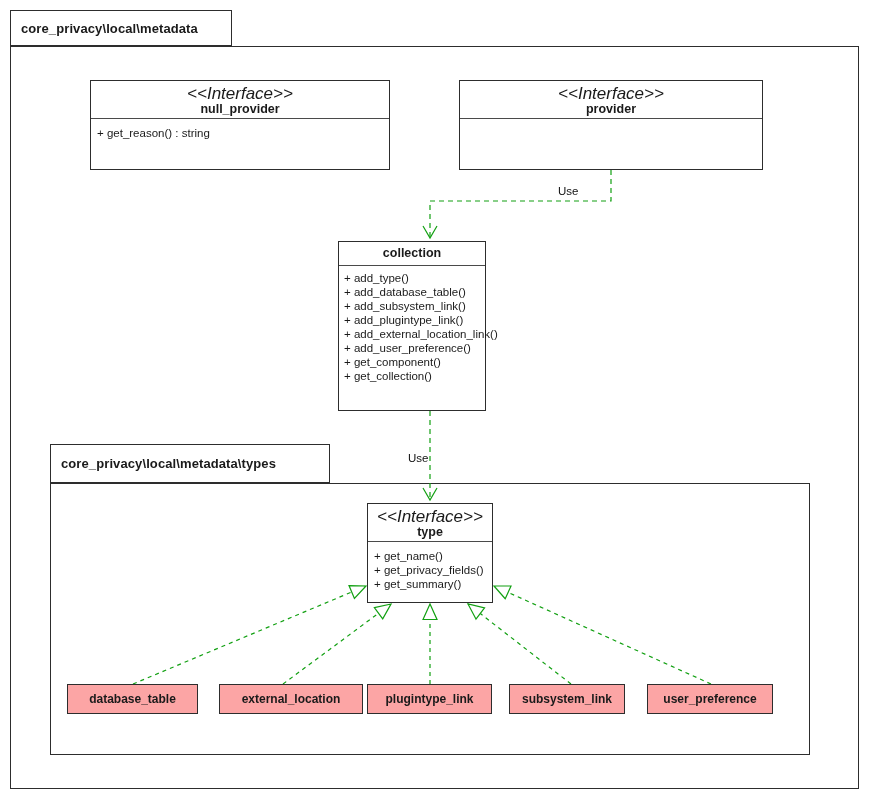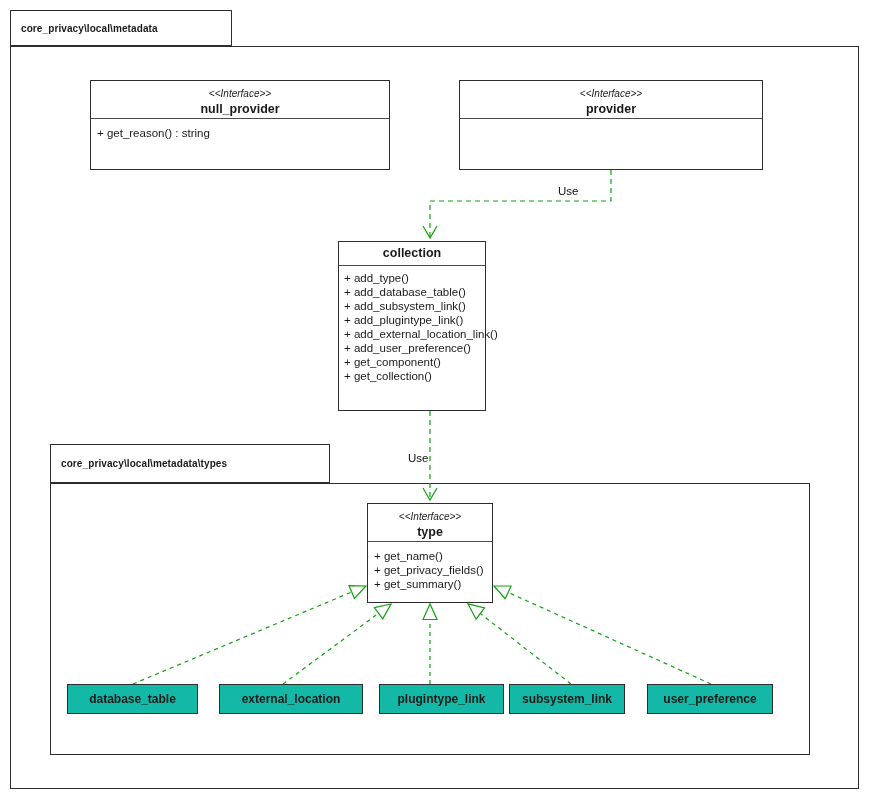--- a/index.html
+++ b/index.html
@@ -6,57 +6,57 @@
   html,body { margin:0; padding:0; background:#fff; }
   .canvas {
     position:relative; width:871px; height:801px; background:#fff;
     font-family:"Liberation Sans", sans-serif; color:#1a1a1a; overflow:hidden;
   }
   
   .pkg-tab {
     position:absolute; box-sizing:border-box; background:#fff;
     border:1.5px solid var(--line-color);
     display:flex; align-items:center; padding-left:10px;
-    font-weight:bold; font-size:10px; letter-spacing:.1px; z-index:2; white-space:nowrap;
+    font-weight:bold; font-size:13px; letter-spacing:.1px; z-index:2; white-space:nowrap;
   }
   .pkg-body {
     position:absolute; box-sizing:border-box;
     border:1.5px solid var(--line-color); background:transparent; z-index:1;
   }
   #outer-tab  { left:10px; top:10px;  width:222px; height:36px; }
   #outer-body { left:10px; top:46px;  width:849px; height:743px; }
   #types-tab  { left:50px; top:444px; width:280px; height:39px; }
   #types-body { left:50px; top:483px; width:760px; height:272px; }
 
   
   .uml-class {
     position:absolute; box-sizing:border-box; background:#fff;
     border:1.4px solid var(--line-color); z-index:4;
   }
   .cls-header { border-bottom:1px solid #4a4a4a; text-align:center; padding-top:5px; }
-  .stereo   { font-style:italic; font-size:10px; line-height:15px;text-align:center; }
+  .stereo   { font-style:italic; font-size:17px; line-height:15px;text-align:center; }
   .cls-name { font-weight:bold; font-size:12.5px; line-height:17px; }
   .methods  { padding:7px 6px 0 6px; font-size:11.5px; line-height:14px; white-space:nowrap; }
 
   #null-provider { left:90px;  top:80px;  width:300px; height:90px; }
   #provider      { left:459px; top:80px;  width:304px; height:90px; }
   #collection    { left:338px; top:241px; width:148px; height:170px; }
   #collection .cls-header { padding-top:3px; padding-bottom:3px; }
   #type-box      { left:367px; top:503px; width:126px; height:100px; }
   #collection .methods { padding:5px 5px 0 5px; }
 
   .leaf {
     position:absolute; top:684px; height:30px; box-sizing:border-box;
-    border:1.4px solid var(--line-color); background:#14b8a6; z-index:4;
+    border:1.4px solid var(--line-color); background:#fca5a5; z-index:4;
     display:flex; align-items:center; justify-content:center;
     font-weight:bold; font-size:12px; white-space:nowrap;
   }
   #leaf-database-table    { left:67px;  width:131px; }
   #leaf-external-location { left:219px; width:144px; }
-  #leaf-plugintype-link   { left:379px; width:125px; }
+  #leaf-plugintype-link   { left:367px; width:125px; }
   #leaf-subsystem-link    { left:509px; width:116px; }
   #leaf-user-preference   { left:647px; width:126px; }
 
   
   svg.edges { position:absolute; left:0; top:0; z-index:3; pointer-events:none; }
   .edge   { fill:none; stroke:var(--arrow-color); stroke-width:1.2; }
   .dash-u { stroke-dasharray:5 4; }
   .dash-r { stroke-dasharray:4 4; }
   .head-tri { fill:#fff; stroke:var(--arrow-color); stroke-width:1.2; }
   .head-vee { fill:none; stroke:var(--arrow-color); stroke-width:1.2; }

